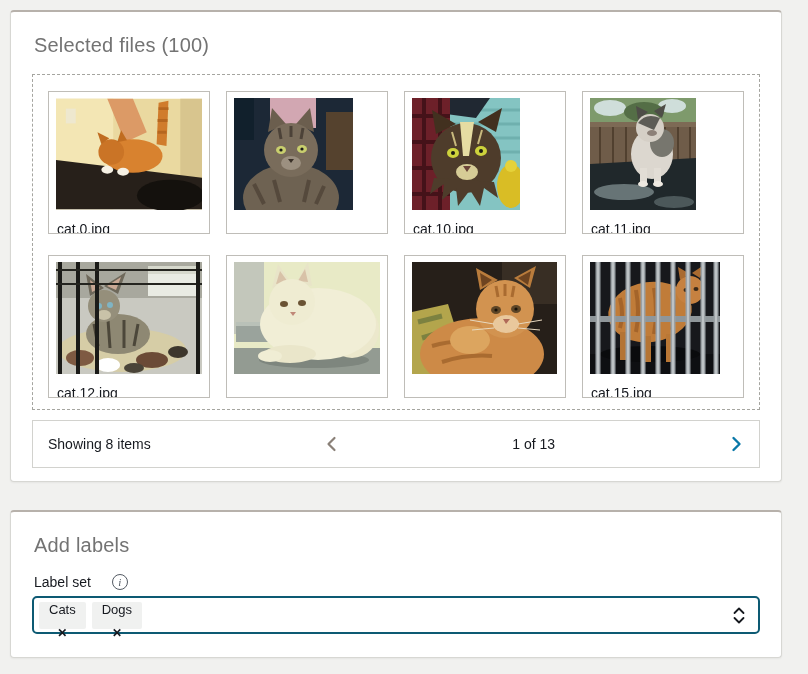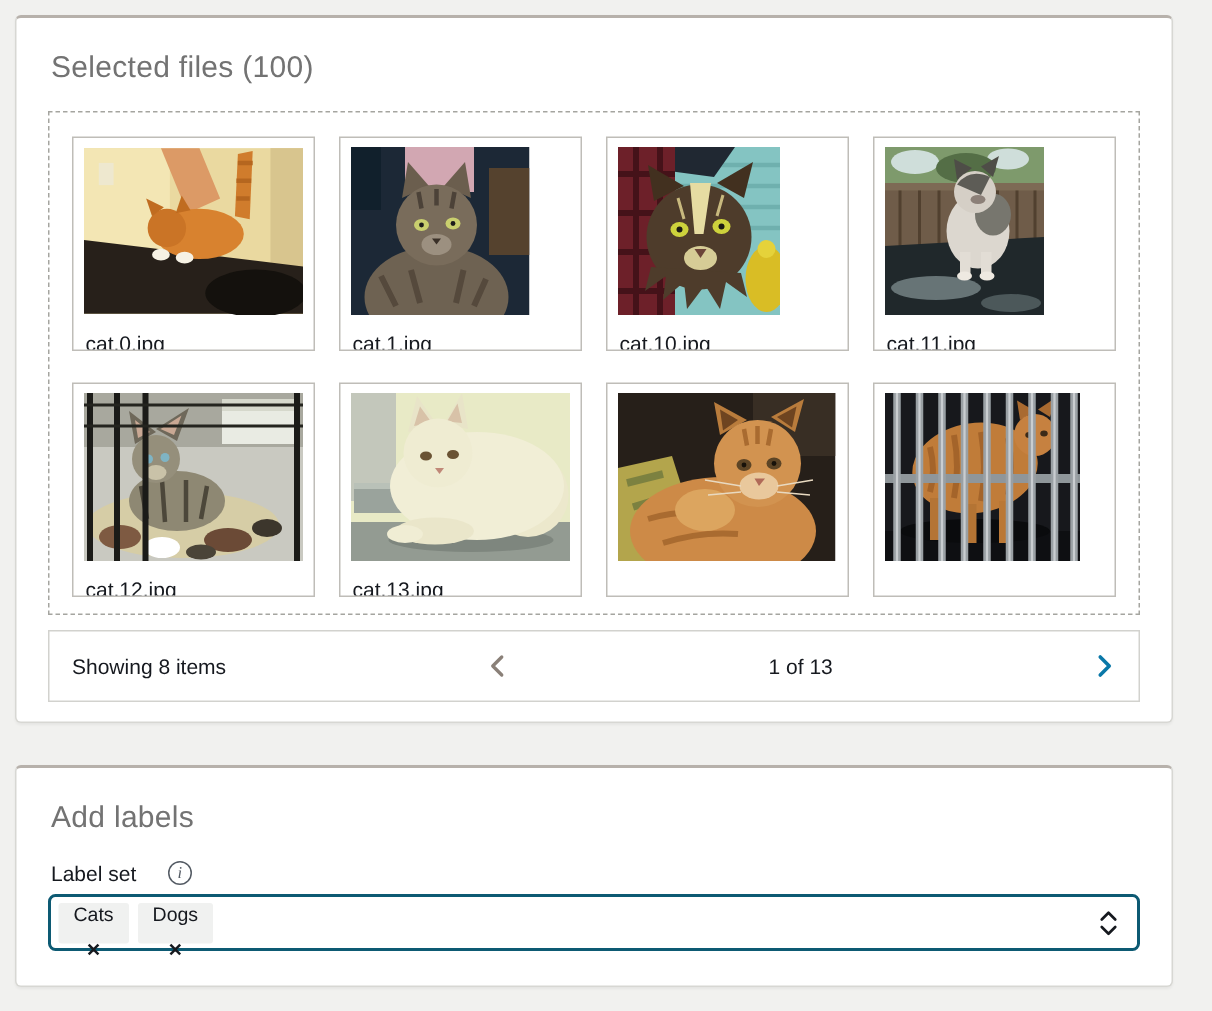--- a/index.html
+++ b/index.html
@@ -140,21 +140,20 @@
             <circle cx="57" cy="52" r="27" fill="#796c5b"></circle>
             <path d="M45 30 L47 41 M57 28 L57 39 M69 30 L67 41" stroke="#4c4238" stroke-width="3" fill="none"></path>
             <ellipse cx="47" cy="52" rx="5" ry="4" fill="#c9cf6e"></ellipse>
             <ellipse cx="68" cy="51" rx="5" ry="4" fill="#c9cf6e"></ellipse>
             <circle cx="47" cy="52" r="1.6" fill="#1c1c1c"></circle>
             <circle cx="68" cy="51" r="1.6" fill="#1c1c1c"></circle>
             <ellipse cx="57" cy="65" rx="10" ry="7" fill="#9c9080"></ellipse>
             <polygon points="54,61 60,61 57,65" fill="#3a3028"></polygon>
           </svg>
         </div>
-        <div class="fname">cat.1.jpg</div>
       </div>
 
       <div class="file-card">
         <div class="thumb">
           <svg width="108" height="112" viewBox="0 0 108 112">
             <rect width="108" height="112" fill="#84c4c2"></rect>
             <path d="M40 12 H108 M40 26 H108 M40 40 H108 M40 54 H108" stroke="#6fb0ae" stroke-width="3"></path>
             <polygon points="30,0 78,0 64,20 34,16" fill="#202832"></polygon>
             <rect width="38" height="112" fill="#6d2029"></rect>
             <path d="M0 18 H38 M0 44 H38 M0 70 H38 M0 96 H38" stroke="#451219" stroke-width="4"></path>
@@ -255,21 +254,20 @@
             <polygon points="78,24 74,0 62,21" fill="#e8e4c8"></polygon>
             <polygon points="74,20 71,7 64,19" fill="#d8c2a8"></polygon>
             <circle cx="58" cy="40" r="23" fill="#efecd2"></circle>
             <ellipse cx="50" cy="42" rx="4" ry="3" fill="#6a5334"></ellipse>
             <ellipse cx="68" cy="41" rx="4" ry="3" fill="#6a5334"></ellipse>
             <polygon points="56,50 62,50 59,54" fill="#c08878"></polygon>
             <ellipse cx="56" cy="92" rx="26" ry="9" fill="#eae6ca"></ellipse>
             <ellipse cx="36" cy="94" rx="12" ry="6" fill="#f0edd4"></ellipse>
           </svg>
         </div>
-        <div class="fname">cat.13.jpg</div>
       </div>
 
       <div class="file-card">
         <div class="thumb">
           <svg width="145" height="112" viewBox="0 0 145 112">
             <rect width="145" height="112" fill="#261f19"></rect>
             <rect x="90" width="55" height="42" fill="#382e24"></rect>
             <polygon points="0,50 36,42 58,112 0,112" fill="#b3a54c"></polygon>
             <path d="M6 60 L30 54 M10 76 L36 68 M14 92 L42 84" stroke="#7c8140" stroke-width="5"></path>
             <ellipse cx="70" cy="92" rx="62" ry="36" fill="#cd8a47"></ellipse>
@@ -306,20 +304,21 @@
             <polygon points="90,18 88,5 100,12" fill="#a96a30"></polygon>
             <polygon points="110,16 114,3 102,11" fill="#a96a30"></polygon>
             <circle cx="100" cy="28" r="14" fill="#c68140"></circle>
             <ellipse cx="96" cy="28" rx="2.5" ry="2" fill="#3c2a18"></ellipse>
             <ellipse cx="106" cy="27" rx="2.5" ry="2" fill="#3c2a18"></ellipse>
             <rect y="54" width="130" height="6" fill="#8f969a"></rect>
             <path d="M8 0 V112 M23 0 V112 M38 0 V112 M53 0 V112 M68 0 V112 M83 0 V112 M98 0 V112 M113 0 V112 M126 0 V112" stroke="#9aa0a4" stroke-width="5"></path>
             <path d="M8 0 V112 M23 0 V112 M38 0 V112 M53 0 V112 M68 0 V112 M83 0 V112 M98 0 V112 M113 0 V112 M126 0 V112" stroke="#c9cdd0" stroke-width="1.5"></path>
           </svg>
         </div>
+        <div class="fname">cat.15.jpg</div>
       </div>
 
     </div>
   </div>
 
   <div class="pagination-bar">
     <span>Showing 8 items</span>
     <button class="page-btn" aria-label="previous page">
       <svg width="16" height="16" viewBox="0 0 16 16">
           <polyline points="10.5,2 4.5,8 10.5,14" fill="none" stroke="#8a8078" stroke-width="2.2" stroke-linecap="round" stroke-linejoin="round"></polyline>

